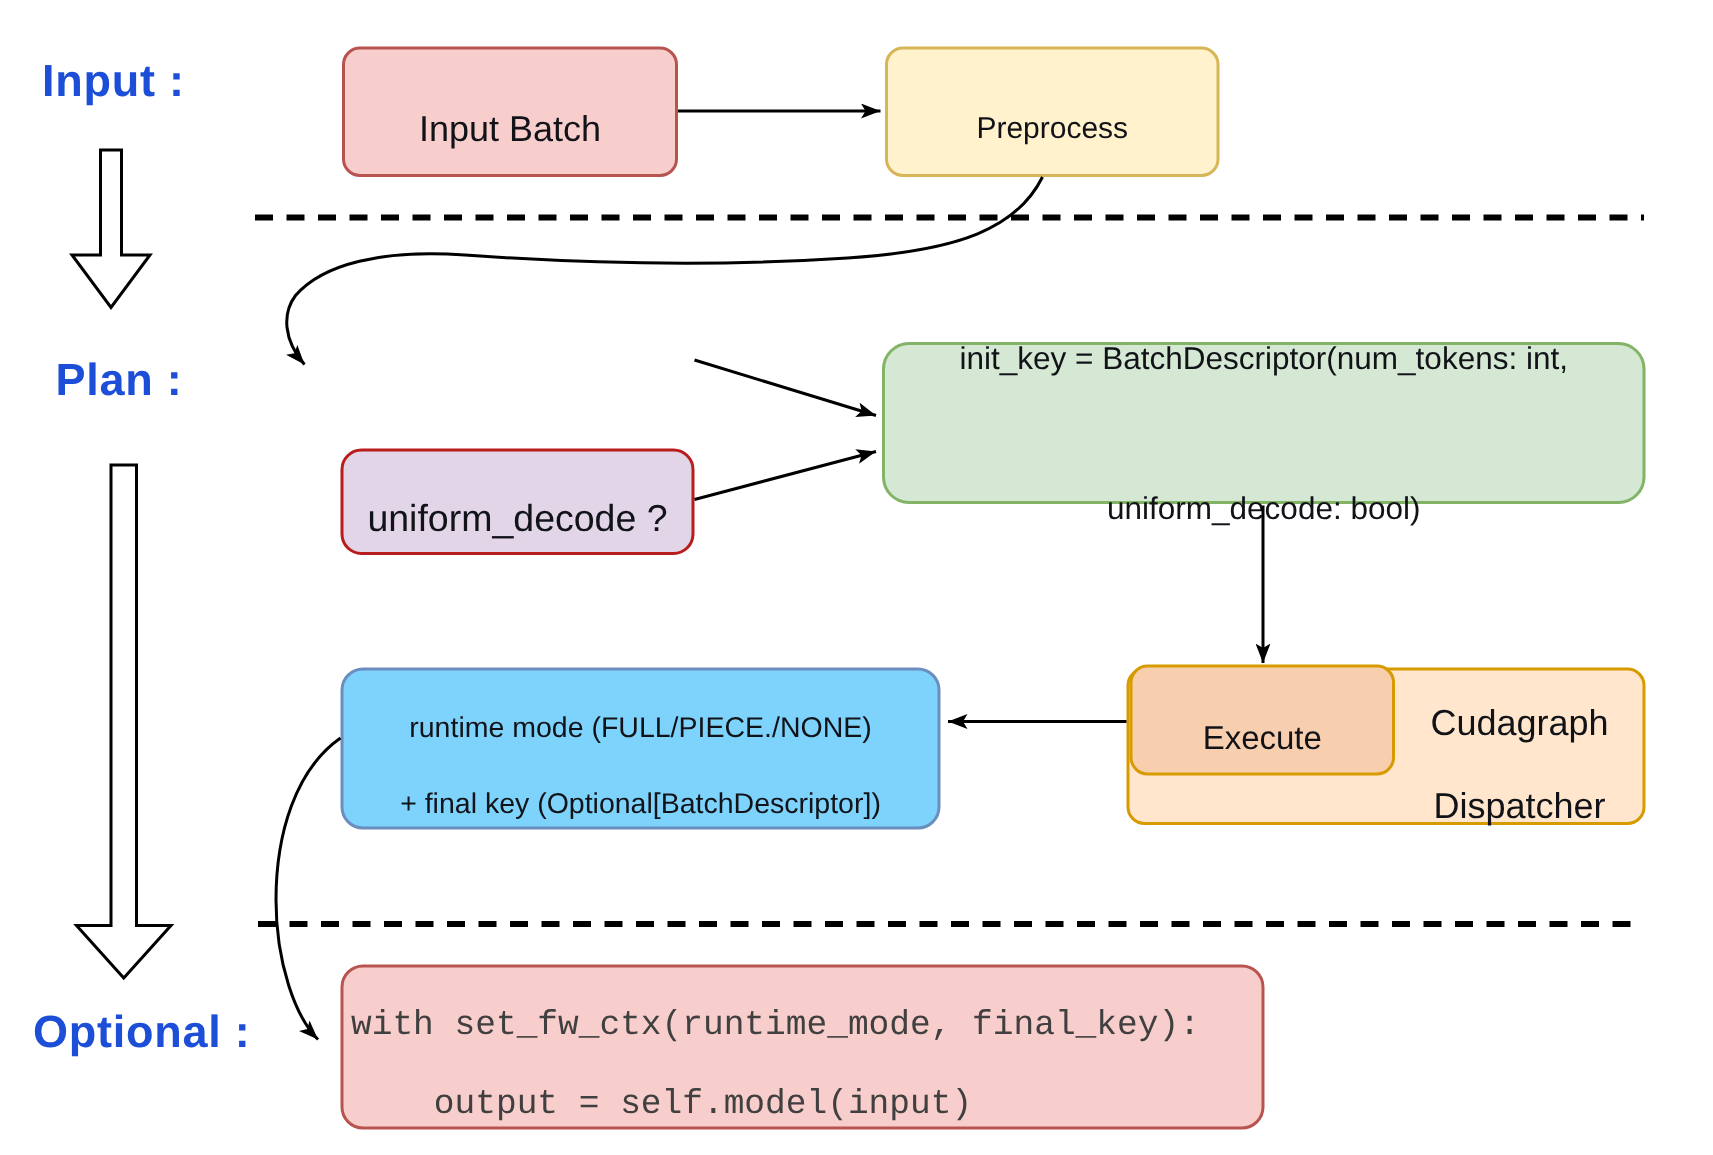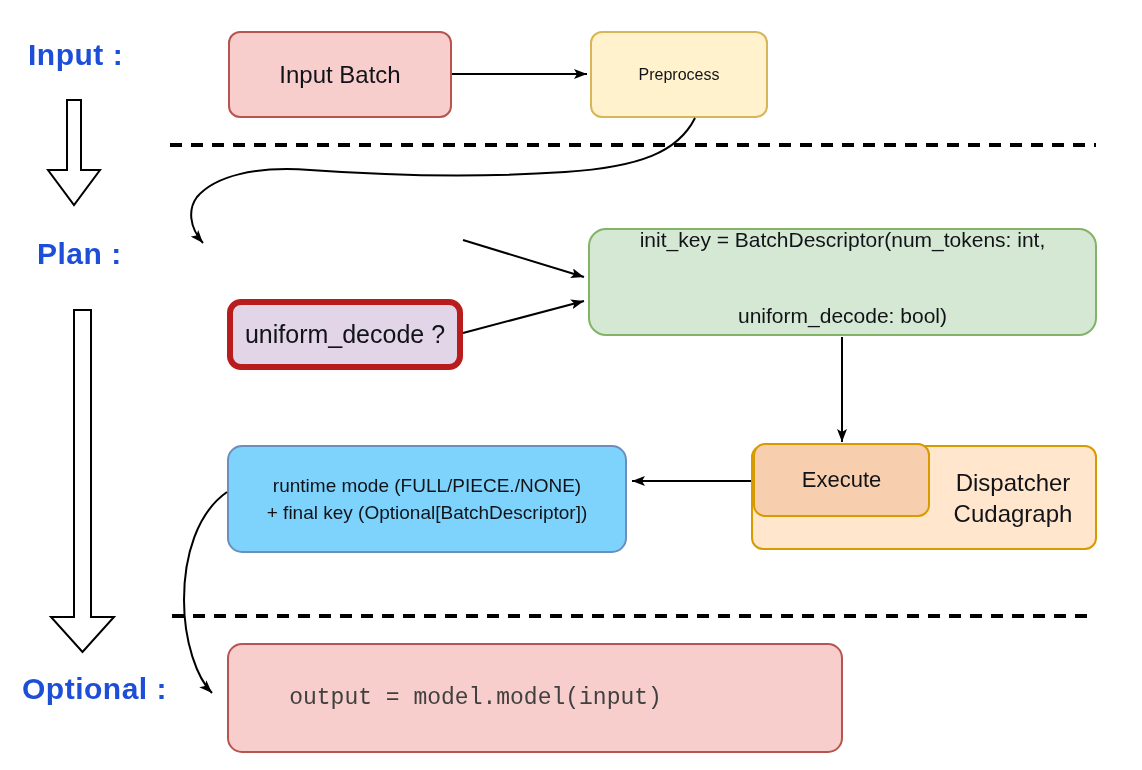--- a/index.html
+++ b/index.html
@@ -8,36 +8,36 @@
     font-family:"Liberation Sans",sans-serif;overflow:hidden;
   }
   .stage-label{
     position:absolute;font-weight:bold;font-size:30px;color:#1d4ed8;
     white-space:nowrap;letter-spacing:0.5px;
   }
   .box{
     position:absolute;display:flex;flex-direction:column;align-items:center;
     justify-content:center;text-align:center;color:#111318;box-sizing:border-box;
   }
-  .box .ln{width:100%;}
+  .box .ln{width:100%;margin-top:24px;}
   .node-input-batch{
     left:228px;top:31px;width:224px;height:87px;background:#f8cecc;
     border:2px solid #b85450;border-radius:12px;font-size:24px;
   }
   .node-preprocess{
-    left:590px;top:31px;width:178px;height:87px;background:#fff2cc;
-    border:2px solid #d6b656;border-radius:12px;font-size:16px;
+    left:590px;top:31px;width:223px;height:87px;background:#fff2cc;
+    border:2px solid #d6b656;border-radius:12px;font-size:20px;
   }
   .node-cg-padding{
     left:227px;top:209px;width:236px;height:71px;background:#e1d5e7;
     border:2px solid #9673a6;border-radius:14px;font-size:25px;
   }
   .node-uniform-decode{
     left:227px;top:299px;width:236px;height:71px;background:#e1d5e7;
-    border:6px solid #b91c1c;border-radius:14px;font-size:25px;
+    border:2px solid #b91c1c;border-radius:14px;font-size:25px;
   }
   .node-init-key{
     left:588px;top:228px;width:509px;height:108px;background:#d5e8d4;
     border:2px solid #82b366;border-radius:18px;font-size:21px;line-height:30px;
     padding-bottom:8px;
     gap:46px;
   }
   .node-cudagraph{
     left:751px;top:445px;width:346px;height:105px;background:#ffe6cc;
     border:2px solid #d79b00;border-radius:12px;z-index:1;
@@ -87,36 +87,37 @@
     <div class="ln">uniform_decode ?</div>
   </div>
 
   <div class="box node-init-key">
     <div class="ln">init_key = BatchDescriptor(num_tokens: int,</div>
     <div class="ln">uniform_decode: bool)</div>
   </div>
 
   <div class="box node-cudagraph">
     <div class="cudagraph-label">
+      <div class="ln">Cudagraph</div>
       <div class="ln">Dispatcher</div>
-      <div class="ln">Cudagraph</div>
     </div>
   </div>
 
   <div class="box node-dispatch">
     <div class="ln">Execute</div>
   </div>
 
   <div class="box node-runtime-mode">
     <div class="ln">runtime mode (FULL/PIECE./NONE)</div>
     <div class="ln">+ final key (Optional[BatchDescriptor])</div>
   </div>
 
   <div class="box node-execute-code">
-    <div class="ln">    output = model.model(input)</div>
+    <div class="ln">with set_fw_ctx(runtime_mode, final_key):</div>
+    <div class="ln">    output = self.model(input)</div>
   </div>
 
   <svg id="connectors" width="1142" height="770" viewBox="0 0 1142 770">
     <defs>
       <marker id="ah" markerUnits="userSpaceOnUse" markerWidth="14" markerHeight="10" refX="13" refY="5" orient="auto">
         <path d="M0,0 L13,5 L0,10 L3,5 Z" fill="#000"></path>
       </marker>
     </defs>
 
     <path d="M170 145 H1096" stroke="#000" stroke-width="4" stroke-dasharray="12 9" fill="none"></path>

